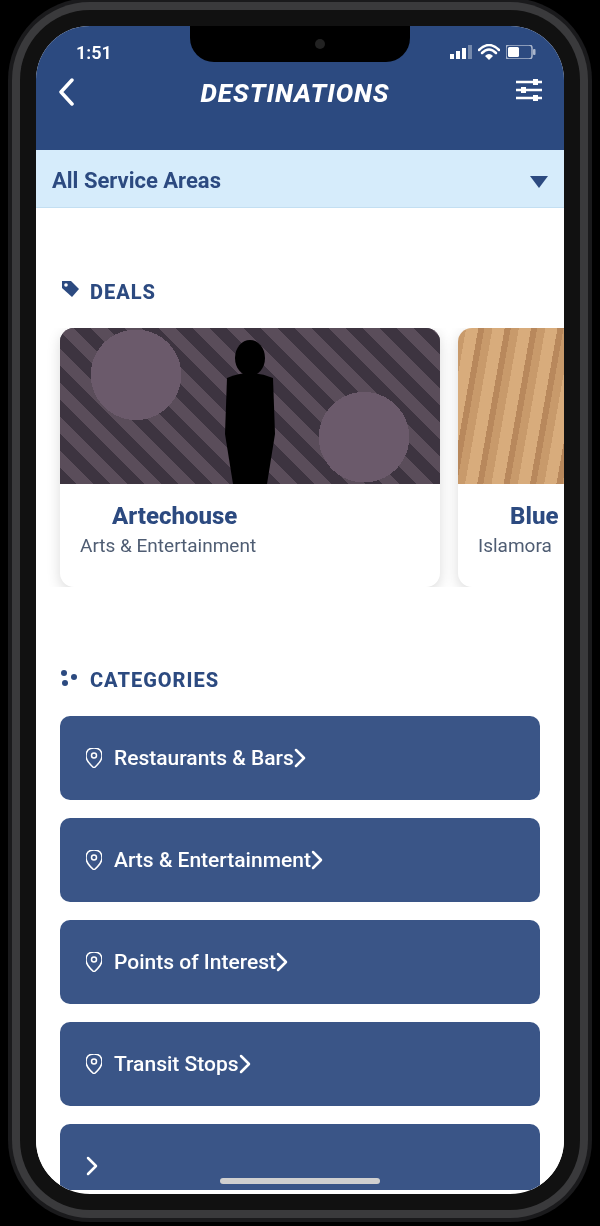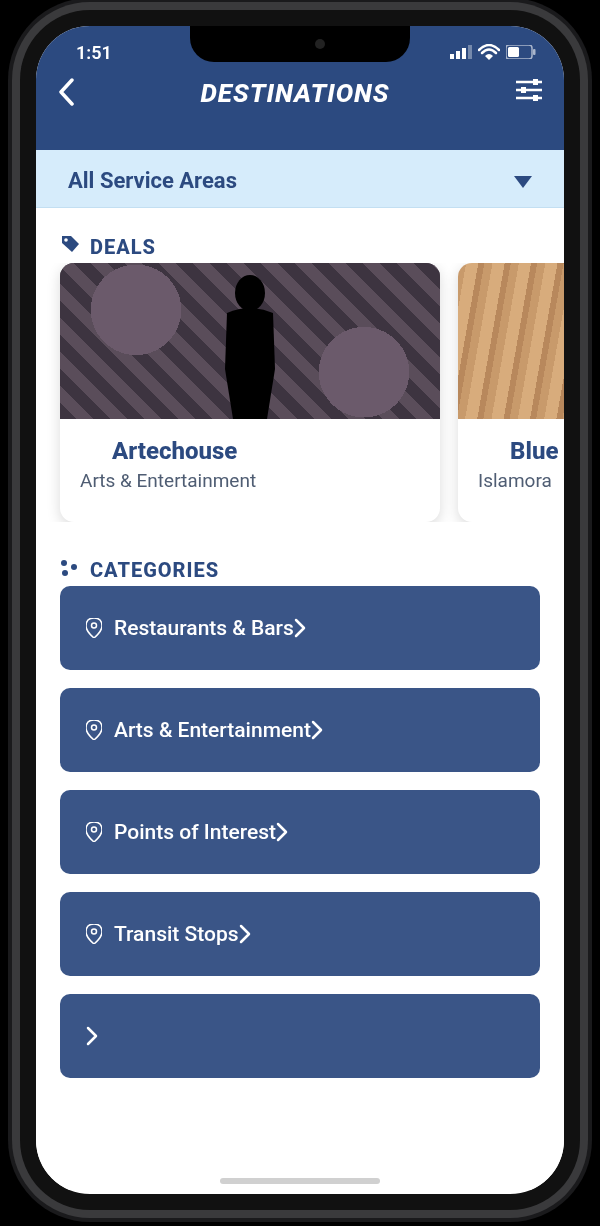--- a/index.html
+++ b/index.html
@@ -79,45 +79,46 @@
     font-style: italic;
   }
   .nav-title {
     font-size: 26px;
     font-weight: 800;
     letter-spacing: 1px;
   }
   
   .service-bar {
     background: #d6ecfb;
-    padding: 18px 32px 14px;
+    padding: 18px 16px 14px;
     display:flex;
     align-items:center;
     justify-content:space-between;
     color:#2c4a80;
     font-size:22px;
     font-weight:700;
     border-bottom: 1px solid #c3dff2;
   }
   
   .content {
     background:#fff;
     padding: 20px 0 0 0;
     height: calc(100% - 52px - 72px - 62px);
     overflow:hidden;
   }
   .section-header {
     display:flex;
     align-items:center;
     gap:10px;
-    padding: 6px 24px 4px;
+    padding: 6px 24px 24px;
     color:#2c4a80;
     font-weight:800;
     font-size:20px;
     letter-spacing:1px;
+    margin-top:45px;
   }
   
   .deals-row {
     display:flex;
     gap:18px;
     padding-left:24px;
     overflow:hidden;
   }
   .deal-card {
     flex: 0 0 380px;

